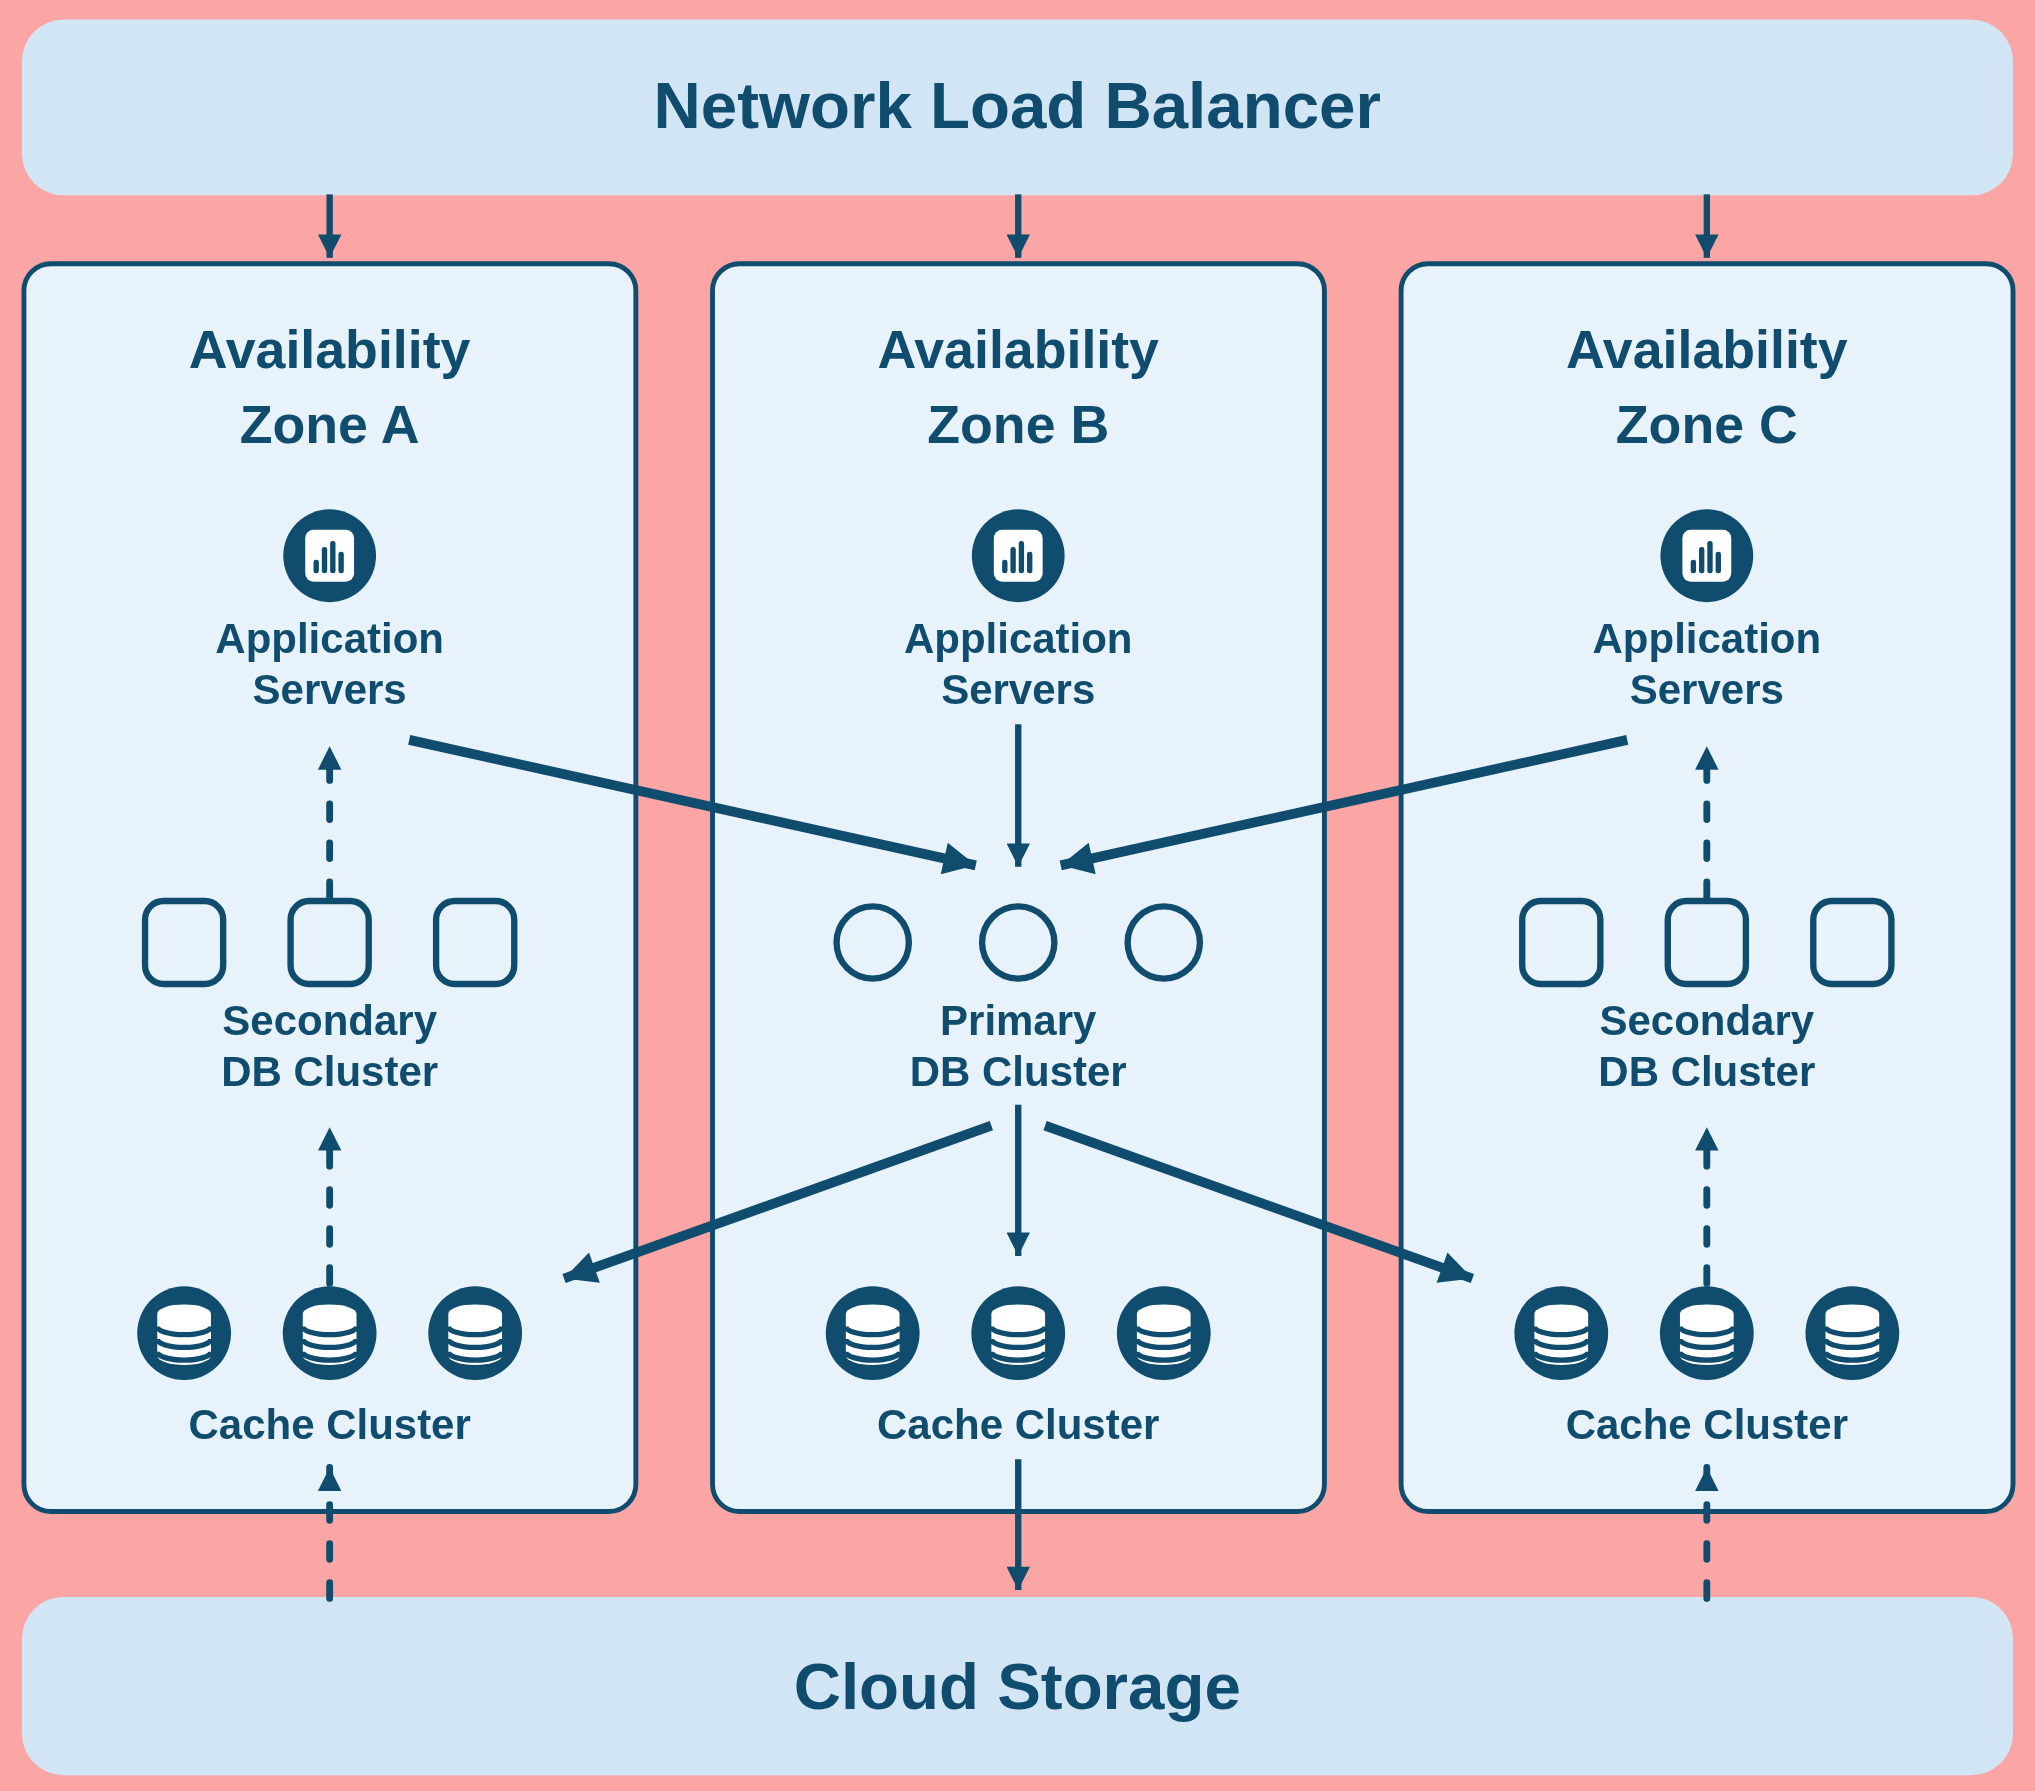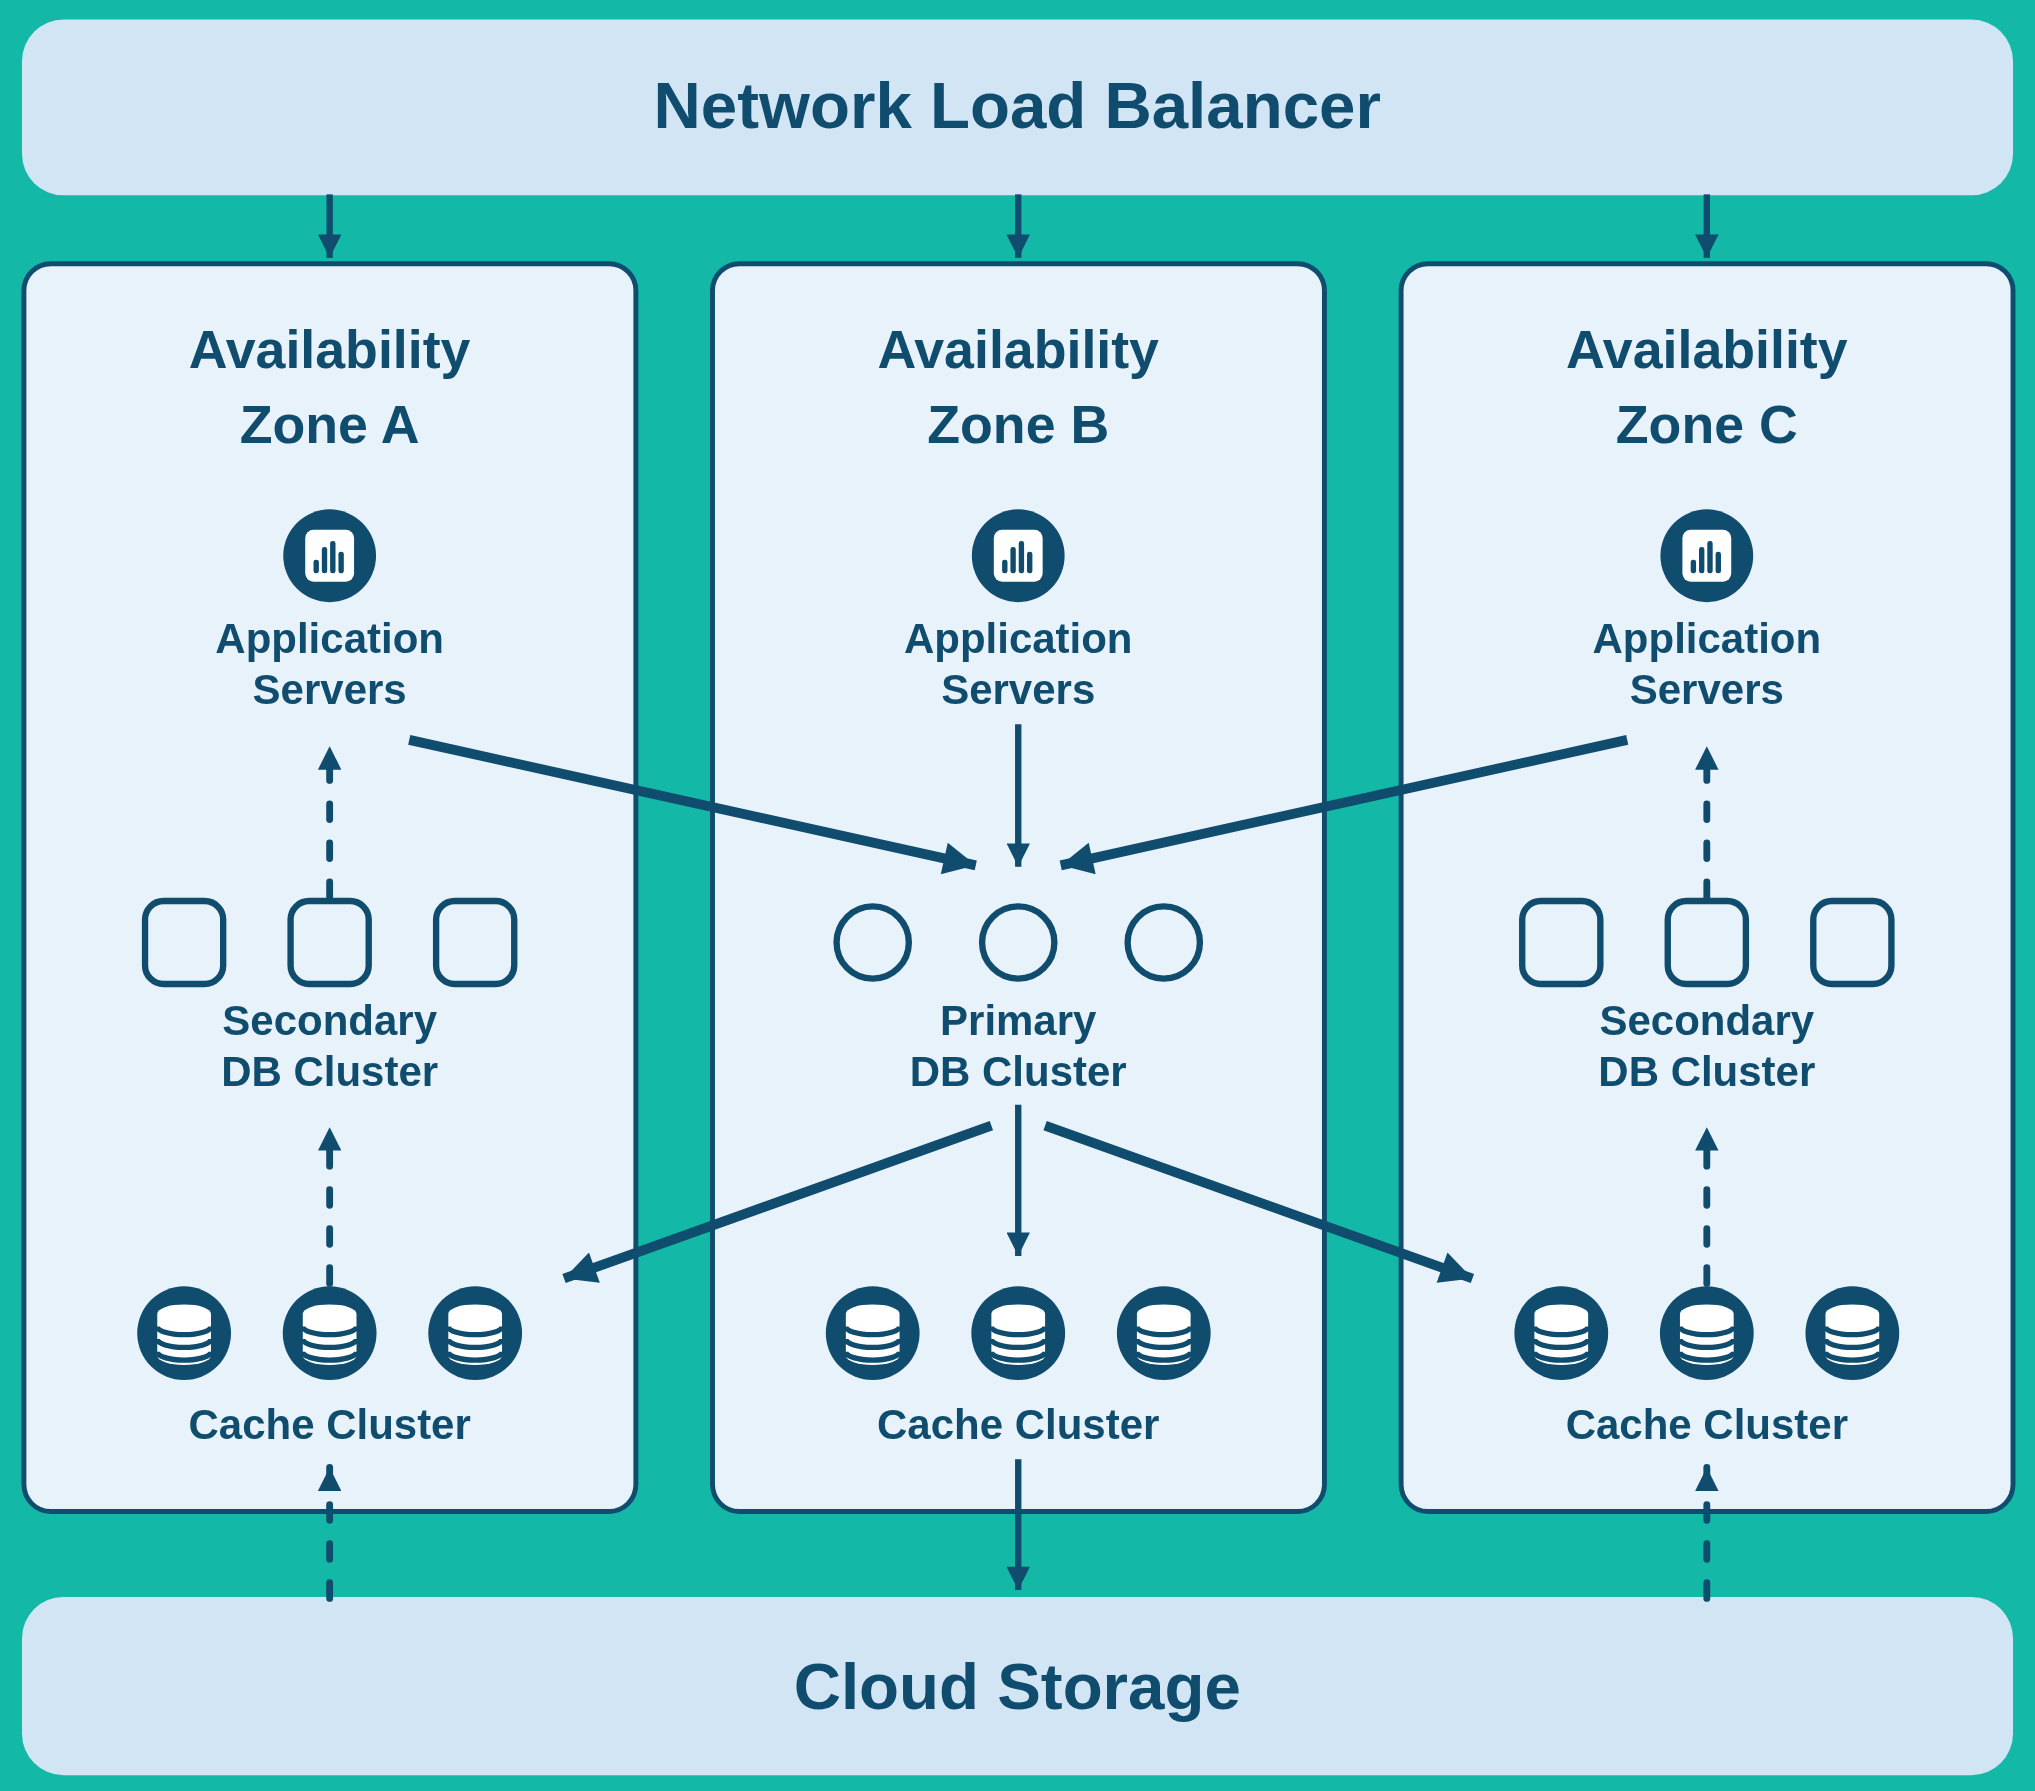--- a/index.html
+++ b/index.html
@@ -2,21 +2,21 @@
 <html style="font-size:7.8px"><head>
 <meta charset="utf-8">
 <style>
   html, body {
     margin: 0;
     padding: 0;
     background: #ffffff;
   }
   .diagram-wrap {
     width: 100%;
-    background: #14b8a6;
+    background: #fca5a5;
   }
   svg {
     display: block;
     width: 100%;
     height: auto;
   }
   .banner {
     fill: #d2e5f5;
   }
   .zone-box {

